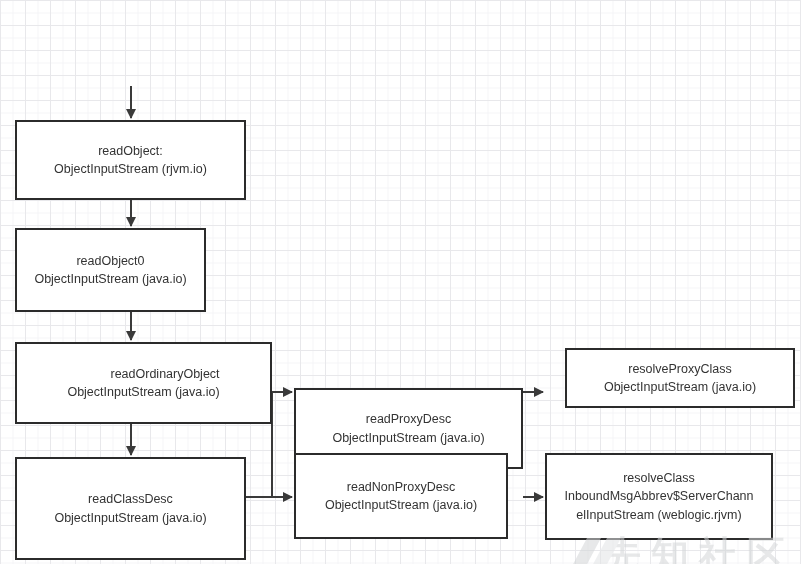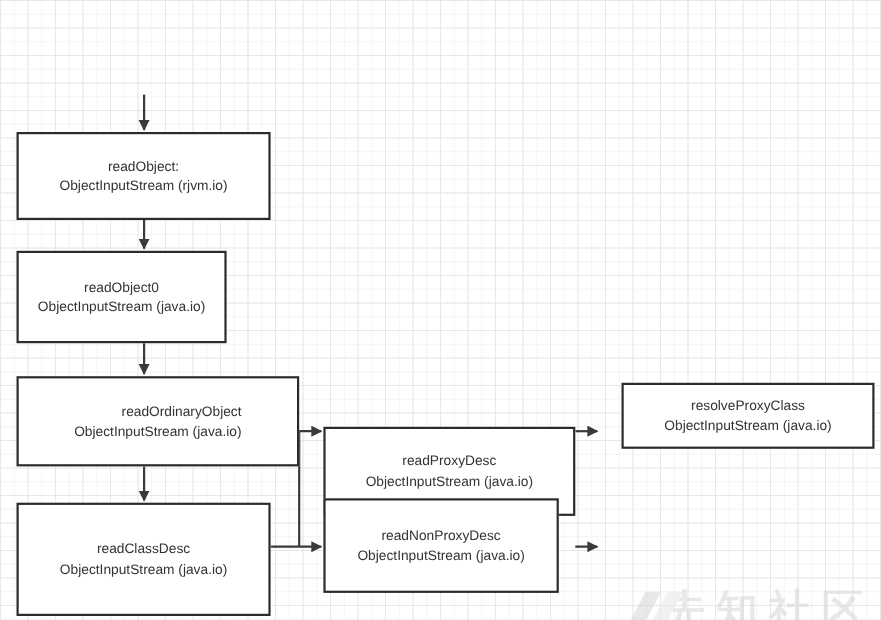--- a/index.html
+++ b/index.html
@@ -128,19 +128,24 @@
 ObjectInputStream (java.io)</span>
   </div>
   <div class="node n7">
     <span class="node-text">resolveProxyClass
 ObjectInputStream (java.io)</span>
   </div>
   <div class="node n8">
     <span class="node-text">readNonProxyDesc
 ObjectInputStream (java.io)</span>
   </div>
+  <div class="node n9">
+    <span class="node-text">resolveClass
+InboundMsgAbbrev$ServerChann
+elInputStream (weblogic.rjvm)</span>
+  </div>
 
   <div class="watermark">
     <span class="watermark-stripe"></span>
     <span class="watermark-text">先知社区</span>
   </div>
 
 </div>
 
 </body></html>

